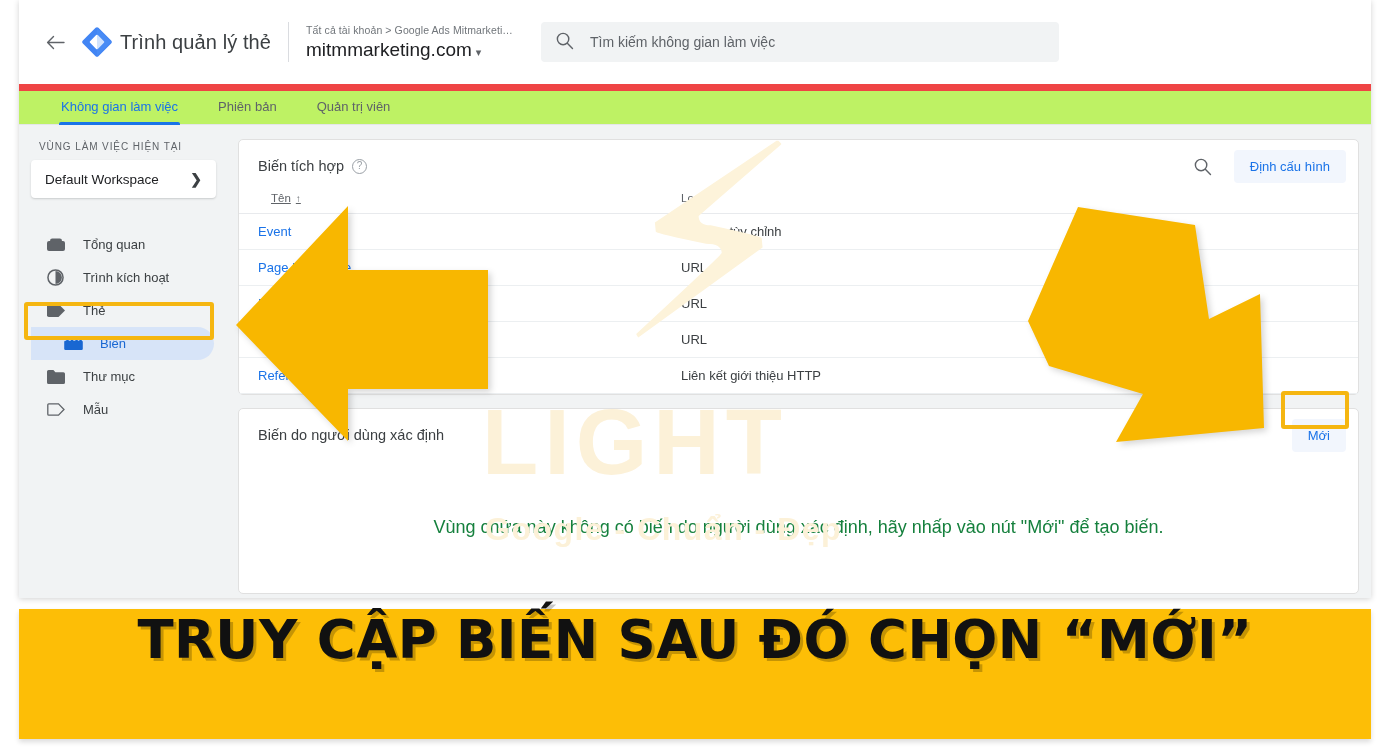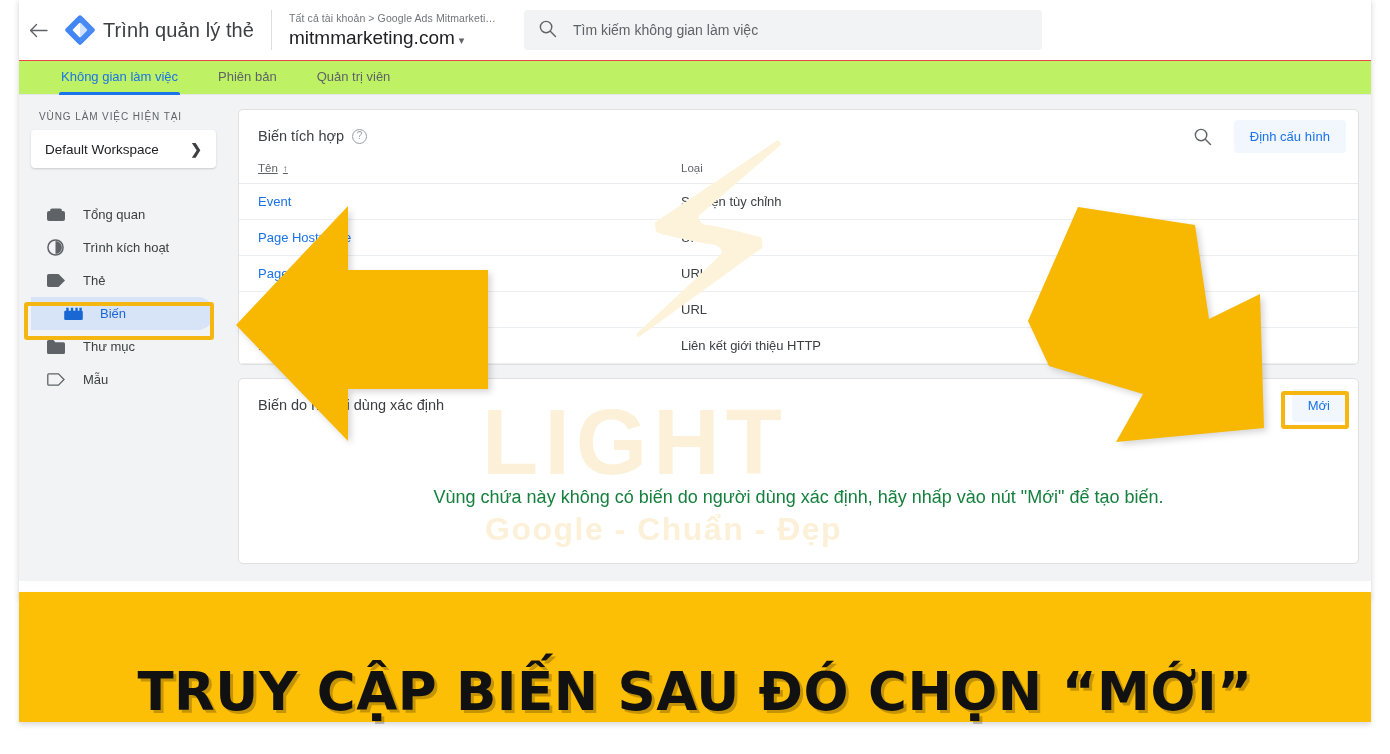--- a/index.html
+++ b/index.html
@@ -18,24 +18,24 @@
   .app {
     position: absolute; left: 19px; top: 0px;
     width: 1352px; height: 598px;
     background: #ffffff;
     box-shadow: 0 1px 6px rgba(0,0,0,.18);
     overflow: hidden;
   }
 
   
   .topbar {
-    position: relative; height: 61px;
-    border-bottom: 1px solid #ef4444;
+    position: relative; height: 91px;
+    border-bottom: 7px solid #ef4444;
     display: flex; align-items: center;
-    padding-left: 2px;
+    padding-left: 19px;
   }
   .back-arrow {
     width: 34px; height: 34px; margin-right: 6px;
     display: flex; align-items: center; justify-content: center;
     color: #5f6368; font-size: 19px; line-height: 1;
     cursor: pointer;
   }
   .gtm-logo { width: 30px; height: 30px; position: relative; margin: 0 8px 0 4px; }
   .gtm-logo svg { display: block; }
   .app-title {
@@ -141,21 +141,21 @@
     font-size: 13px; color: #1a73e8; background: #f2f6fd;
     border: 0; border-radius: 4px; padding: 9px 16px;
     font-family: inherit; cursor: pointer; white-space: nowrap;
   }
 
   table { width: 100%; border-collapse: collapse; }
   thead th {
     text-align: left; font-size: 11.5px; color: #5f6368; font-weight: 400;
     padding: 0 0 9px 0; border-bottom: 1px solid #e8eaed;
   }
-  thead th.c1 { padding-left: 19px; width: 442px; text-decoration: underline; }
+  thead th.c1 { padding-left: 32px; width: 442px; text-decoration: underline; }
   tbody td {
     font-size: 13px; padding: 10px 0; border-bottom: 1px solid #eceff1;
     color: #3c4043;
   }
   tbody td.c1 { padding-left: 19px; color: #1a73e8; cursor: pointer; }
   tbody tr:last-child td { border-bottom: 1px solid #eceff1; }
   .sort-caret { font-size: 10px; margin-left: 5px; }
 
   .empty-wrap {
     height: 132px; display: flex; align-items: center; justify-content: center;
@@ -188,24 +188,24 @@
   .arrow svg { display: block; filter: drop-shadow(3px 3px 3px rgba(0,0,0,.16)); }
 
   
   .hl {
     position: absolute; border: 4px solid #f5b611; border-radius: 3px;
     pointer-events: none;
   }
 
   
   .banner {
-    position: absolute; left: 19px; top: 592px;
+    position: absolute; left: 19px; top: 609px;
     width: 1352px; height: 130px;
     background: #fdbe06;
-    display: flex; align-items: flex-end; justify-content: center;
+    display: flex; align-items: flex-start; justify-content: center;
     box-shadow: 0 3px 5px rgba(0,0,0,.14);
   }
   .banner-text {
     font-size: 53px; font-weight: 700; color: #111111;
     letter-spacing: .5px; white-space: nowrap;
     text-shadow: 3px 3px 0 rgba(0,0,0,.22);
     font-family: "DejaVu Sans", sans-serif;
   }
 </style>
 </head>

